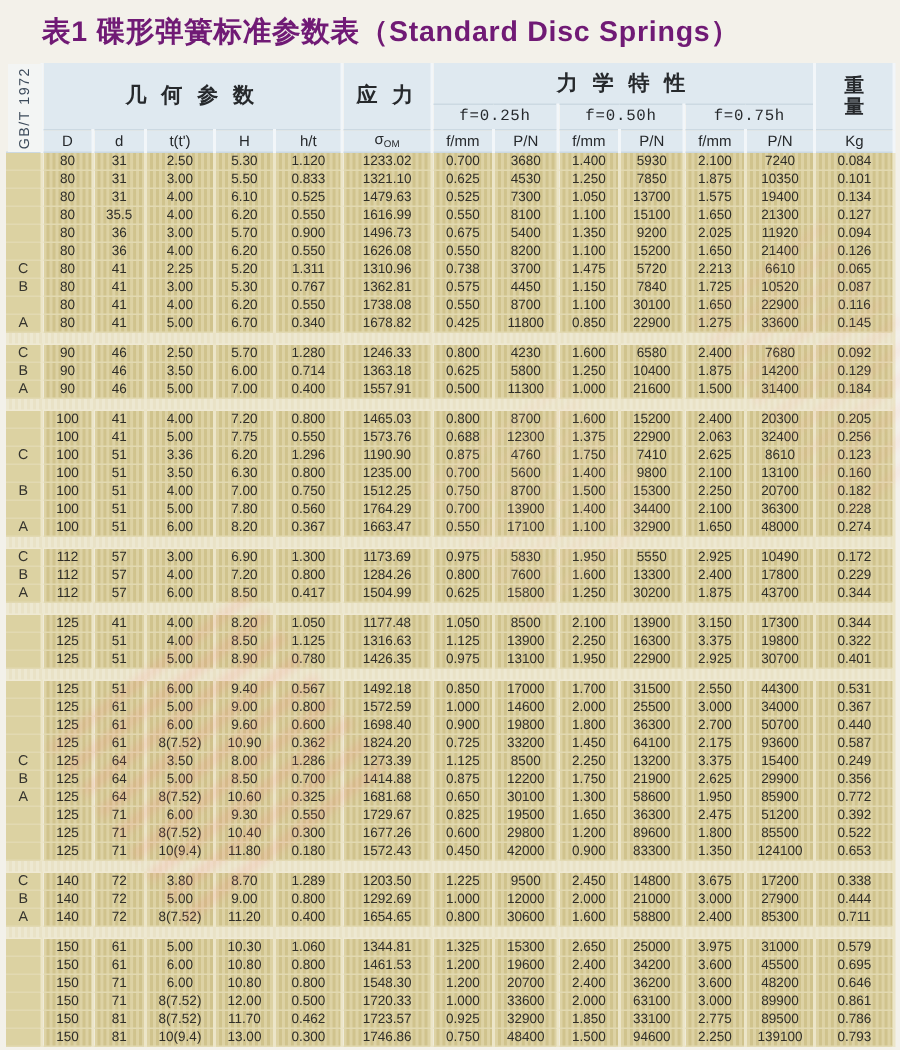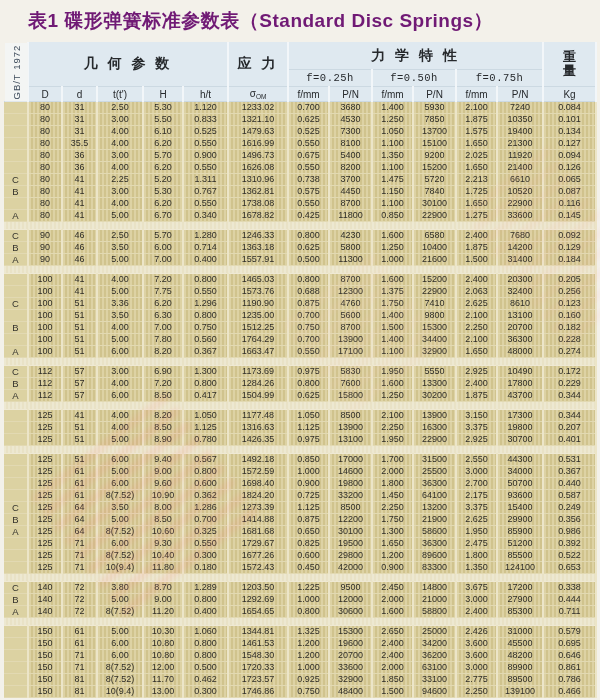--- a/index.html
+++ b/index.html
@@ -510,21 +510,21 @@
         <td>4.00</td>
         <td>8.50</td>
         <td>1.125</td>
         <td>1316.63</td>
         <td>1.125</td>
         <td>13900</td>
         <td>2.250</td>
         <td>16300</td>
         <td>3.375</td>
         <td>19800</td>
-        <td>0.207</td>
+        <td>0.322</td>
       </tr>
       <tr>
         <td class="letter"></td>
         <td>125</td>
         <td>51</td>
         <td>5.00</td>
         <td>8.90</td>
         <td>0.780</td>
         <td>1426.35</td>
         <td>0.975</td>
@@ -641,21 +641,21 @@
         <td>8(7.52)</td>
         <td>10.60</td>
         <td>0.325</td>
         <td>1681.68</td>
         <td>0.650</td>
         <td>30100</td>
         <td>1.300</td>
         <td>58600</td>
         <td>1.950</td>
         <td>85900</td>
-        <td>0.986</td>
+        <td>0.772</td>
       </tr>
       <tr>
         <td class="letter"></td>
         <td>125</td>
         <td>71</td>
         <td>6.00</td>
         <td>9.30</td>
         <td>0.550</td>
         <td>1729.67</td>
         <td>0.825</td>
@@ -757,21 +757,21 @@
         <td>150</td>
         <td>61</td>
         <td>5.00</td>
         <td>10.30</td>
         <td>1.060</td>
         <td>1344.81</td>
         <td>1.325</td>
         <td>15300</td>
         <td>2.650</td>
         <td>25000</td>
-        <td>2.426</td>
+        <td>3.975</td>
         <td>31000</td>
         <td>0.579</td>
       </tr>
       <tr>
         <td class="letter"></td>
         <td>150</td>
         <td>61</td>
         <td>6.00</td>
         <td>10.80</td>
         <td>0.800</td>
@@ -839,20 +839,20 @@
         <td>10(9.4)</td>
         <td>13.00</td>
         <td>0.300</td>
         <td>1746.86</td>
         <td>0.750</td>
         <td>48400</td>
         <td>1.500</td>
         <td>94600</td>
         <td>2.250</td>
         <td>139100</td>
-        <td>0.466</td>
+        <td>0.793</td>
       </tr>
     </tbody>
 </table>
 
 <div class="wm" id="wm1"></div>
 <div class="wm" id="wm2"></div>
 <div class="wm" id="wm3"></div>
 
 </body></html>

